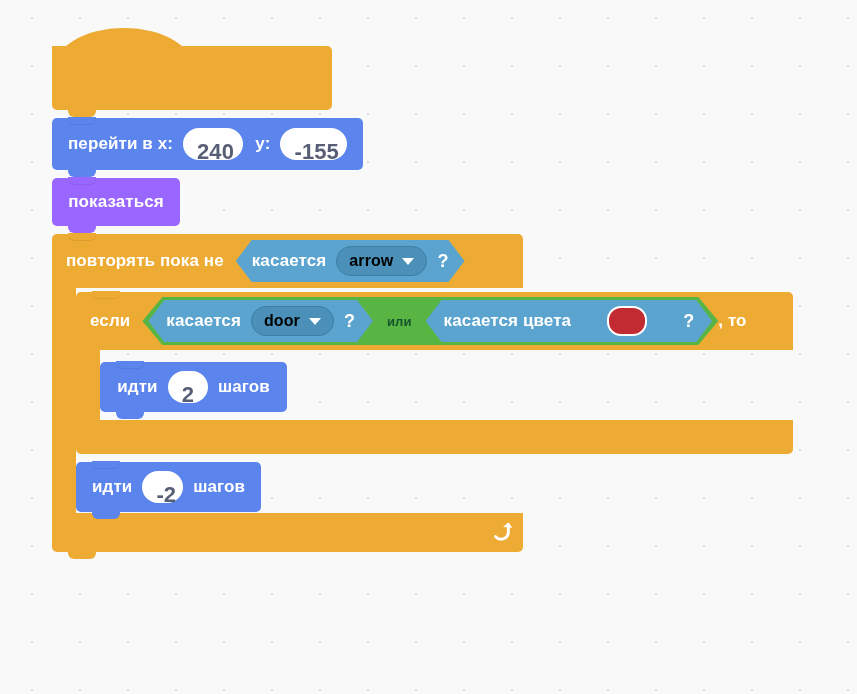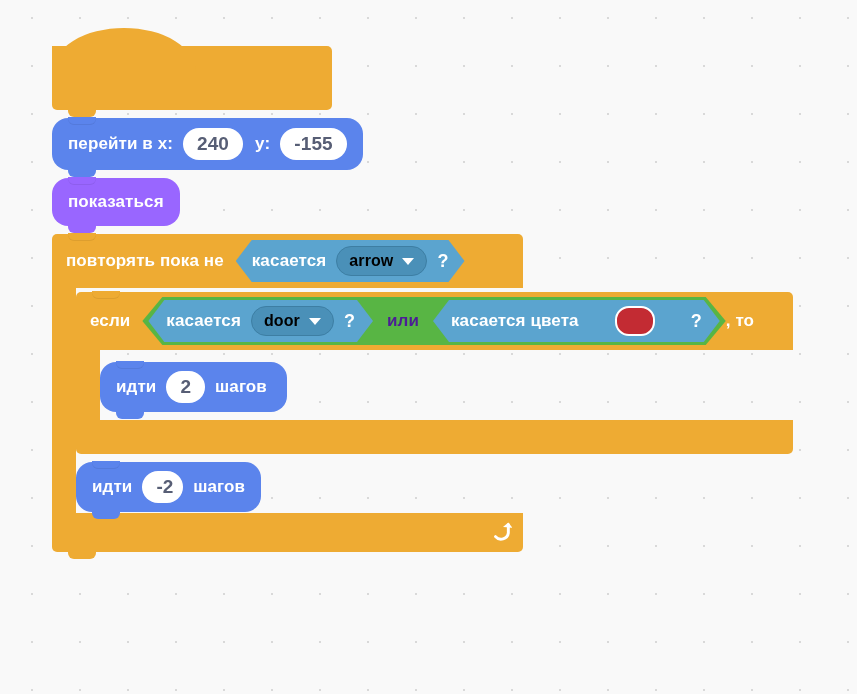--- a/index.html
+++ b/index.html
@@ -36,24 +36,25 @@
   }
 
   
   .c-events  { background: #eeab33; }   
   .c-control { background: #eeab33; }   
   .c-motion  { background: #5b84ec; }
   .c-looks   { background: #9966ff; }
 
   
   .stack {
-    border-radius: 16px;
+    border-radius: 5px;
     display: flex;
     align-items: center;
     padding: 0 16px;
+    justify-content: center;
   }
 
   
   .notch-top::before {
     content: "";
     position: absolute;
     left: 16px;
     top: -1px;
     width: 28px;
     height: 8px;
@@ -98,22 +99,22 @@
 
   
   .oval {
     background: #ffffff;
     color: #575e75;
     border-radius: 16px;
     min-width: 30px;
     height: 32px;
     line-height: 32px;
     text-align: center;
-    padding: 0 14px;
-    font-size: 19px;
+    padding: 8px 14px;
+    font-size: 22px;
     font-weight: bold;
     display: inline-block;
     box-sizing: border-box;
   }
 
   
   .dropdown {
     background: #4a90b8;
     border: 1px solid #3d7ea3;
     border-radius: 16px;
@@ -165,21 +166,21 @@
   .hex-outer {
     display: inline-flex;
     align-items: center;
     height: 48px;
     padding: 0 6px;
     background: #58b544;
     clip-path: polygon(20px 0, calc(100% - 20px) 0, 100% 50%, calc(100% - 20px) 100%, 20px 100%, 0 50%);
     box-sizing: border-box;
   }
   .qmark { font-size: 18px; font-weight: bold; }
-  .or-label { padding: 0 14px; font-size: 17px; font-weight: bold; color: #4c1d95; }
+  .or-label { padding: 0 14px; font-size: 13px; font-weight: bold; color: #14532d; }
 
   
   .c-head {
     border-radius: 5px 5px 0 0;
     display: flex;
     align-items: center;
     padding: 0 14px;
   }
   .c-foot {
     border-radius: 0 0 5px 5px;

